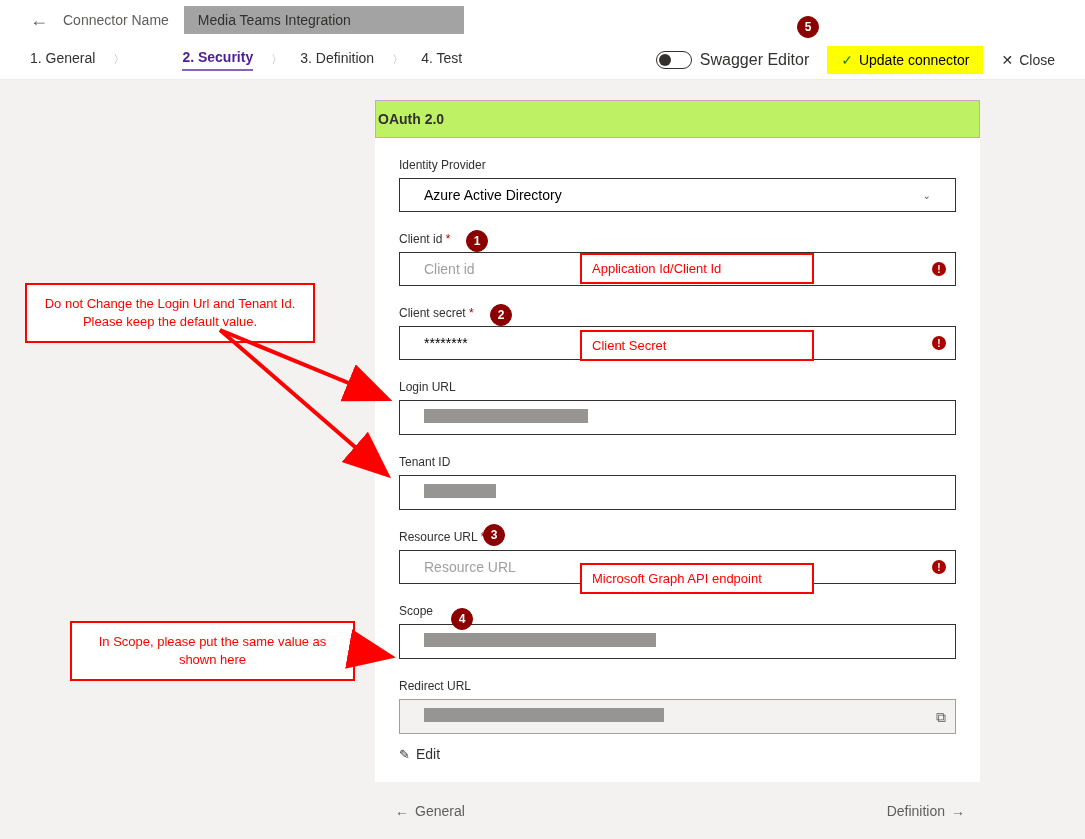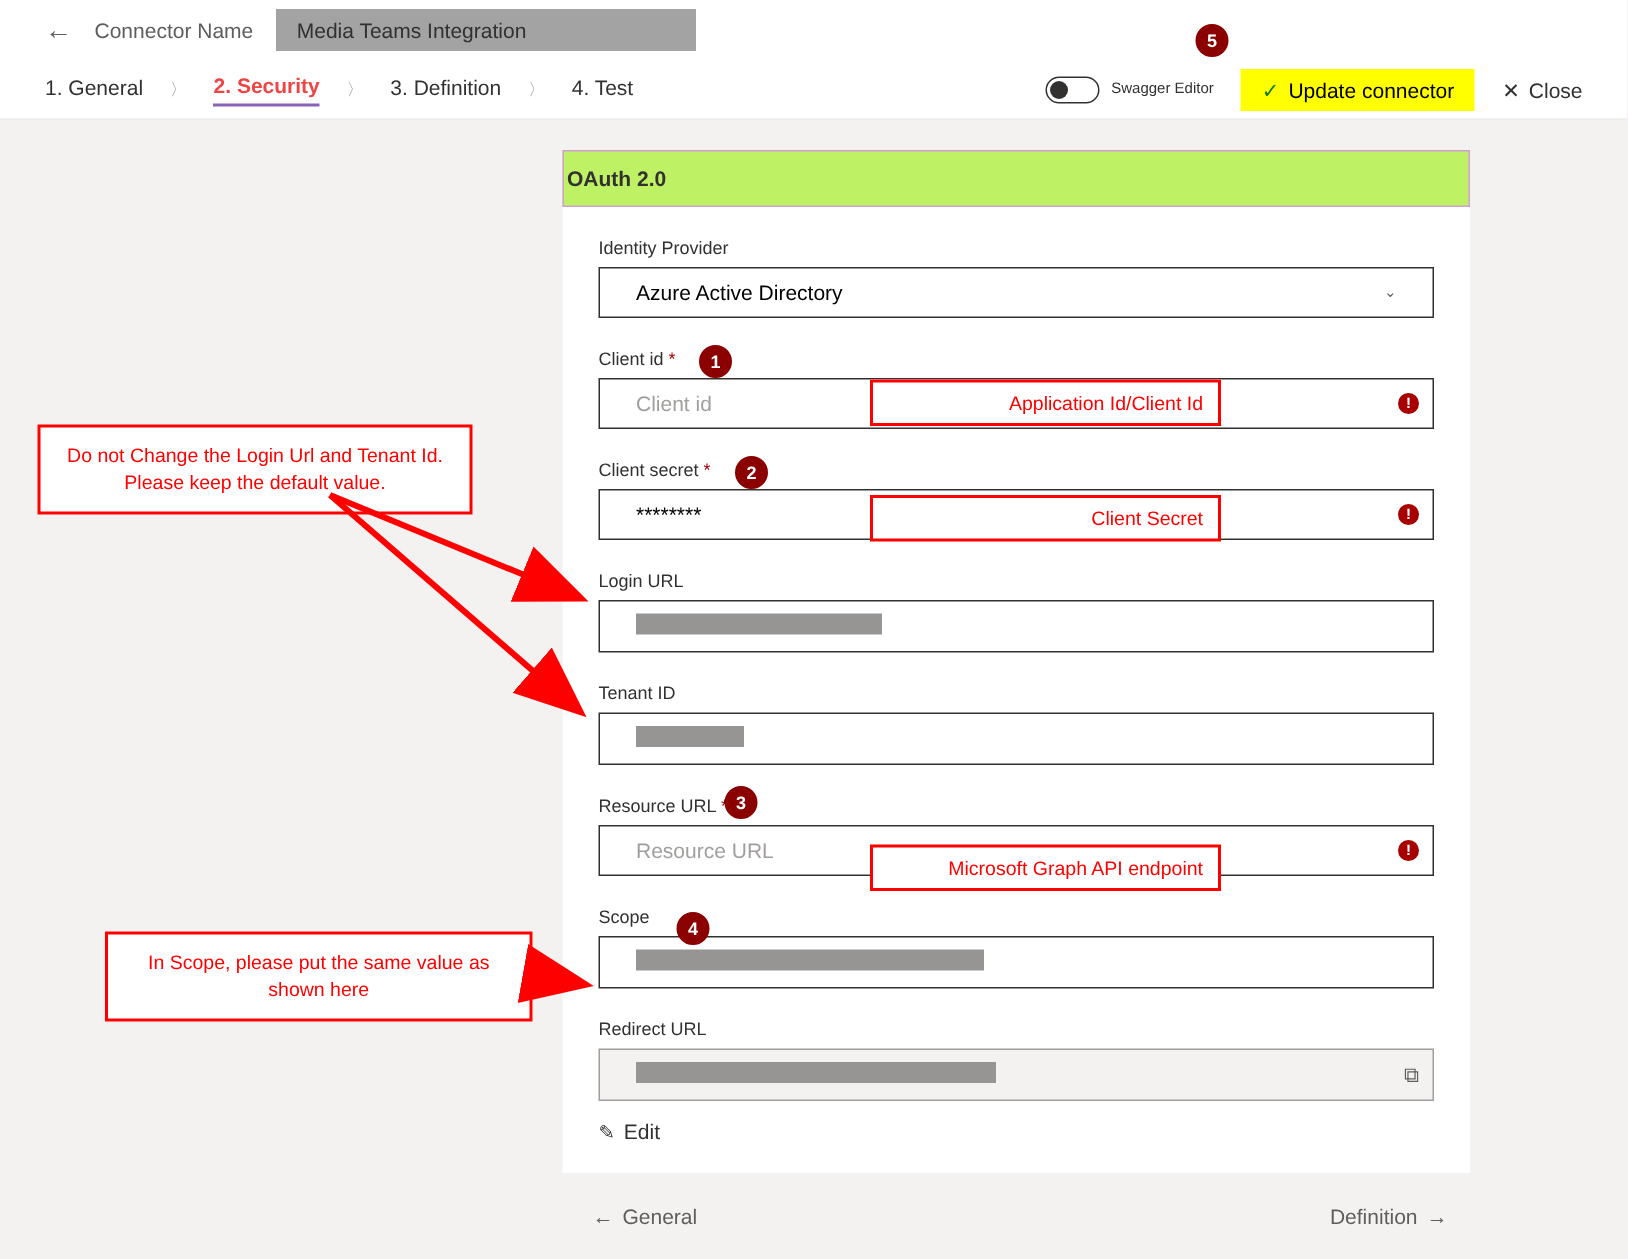--- a/index.html
+++ b/index.html
@@ -8,24 +8,24 @@
     
     .header { background: #fff; height: 40px; display: flex; align-items: center; padding: 0 30px; gap: 15px; }
     .back-arrow { color: #605e5c; font-size: 18px; cursor: pointer; }
     .conn-label { color: #605e5c; font-size: 14px; }
     .conn-name-box { background: #a3a3a3; padding: 6px 14px; font-size: 14px; color: #323130; min-width: 280px; }
     
     
     .tabbar { background: #fff; height: 40px; display: flex; align-items: center; padding: 0 30px; border-bottom: 1px solid #edebe9; justify-content: space-between; }
     .tabs { display: flex; align-items: center; gap: 18px; }
     .tab { font-size: 14px; color: #323130; cursor: pointer; padding-bottom: 4px; text-align: center; }
-    .tab.active { color: #ef4444; border-bottom: 2px solid #8764b8; font-weight: 600; }
+    .tab.active { color: #4c1d95; border-bottom: 2px solid #8764b8; font-weight: 600; margin-left: 40px; }
     .chev { color: #a19f9d; font-size: 11px; }
     .tabright { display: flex; align-items: center; gap: 18px; }
-    .swagger { display: flex; align-items: center; gap: 8px; font-size: 10px; color: #323130; }
+    .swagger { display: flex; align-items: center; gap: 8px; font-size: 16px; color: #323130; }
     .toggle { width: 36px; height: 18px; border: 1px solid #323130; border-radius: 10px; position: relative; }
     .toggle::after { content: ""; position: absolute; width: 12px; height: 12px; background: #323130; border-radius: 50%; top: 2px; left: 2px; }
     .update { background: #ffff00; padding: 6px 14px; display: flex; align-items: center; gap: 6px; font-size: 14px; cursor: pointer; }
     .check { color: #107c10; font-size: 14px; }
     .close-btn { display: flex; align-items: center; gap: 6px; font-size: 14px; cursor: pointer; color: #323130; }
     .x { font-size: 14px; }
     
     
     .card { position: absolute; top: 100px; left: 375px; width: 605px; background: #fff; }
     .card-header { background: #bef264; padding: 10px 2px; font-size: 14px; font-weight: 600; color: #323130; border: 1px solid #d0a0d0; }
@@ -47,21 +47,21 @@
     .err-icon { position: absolute; right: 10px; top: 50%; transform: translateY(-50%); width: 14px; height: 14px; background: #a80000; border-radius: 50%; color: #fff; font-size: 10px; font-weight: bold; display: flex; align-items: center; justify-content: center; }
     .copy-icon { position: absolute; right: 10px; top: 50%; transform: translateY(-50%); font-size: 14px; color: #605e5c; cursor: pointer; }
     .edit-link { display: flex; align-items: center; gap: 6px; font-size: 14px; color: #323130; cursor: pointer; margin-top: 12px; }
     .pencil { font-size: 13px; }
     
     
     .callout { position: absolute; border: 2px solid #ff0000; padding: 10px 14px; color: #ff0000; font-size: 13px; text-align: center; background: #fff; line-height: 1.4; }
     .callout1 { top: 283px; left: 25px; width: 290px; }
     .callout2 { top: 621px; left: 70px; width: 285px; }
     
-    .red-overlay { position: absolute; border: 2px solid #ff0000; color: #ff0000; font-size: 13px; text-align: right; padding: 6px 10px; background: #fff; }
+    .red-overlay { position: absolute; border: 2px solid #ff0000; color: #ff0000; font-size: 13px; text-align: left; padding: 6px 10px; background: #fff; }
     .ov-clientid { top: 253px; left: 580px; width: 234px; }
     .ov-secret { top: 330px; left: 580px; width: 234px; }
     .ov-resource { top: 563px; left: 580px; width: 234px; }
     
     
     .badge { position: absolute; width: 22px; height: 22px; border-radius: 50%; background: #8b0000; color: #fff; font-size: 12px; font-weight: bold; display: flex; align-items: center; justify-content: center; border: 1px solid #8b0000; }
     .b1 { top: 230px; left: 466px; }
     .b2 { top: 304px; left: 490px; }
     .b3 { top: 524px; left: 483px; }
     .b4 { top: 608px; left: 451px; }

